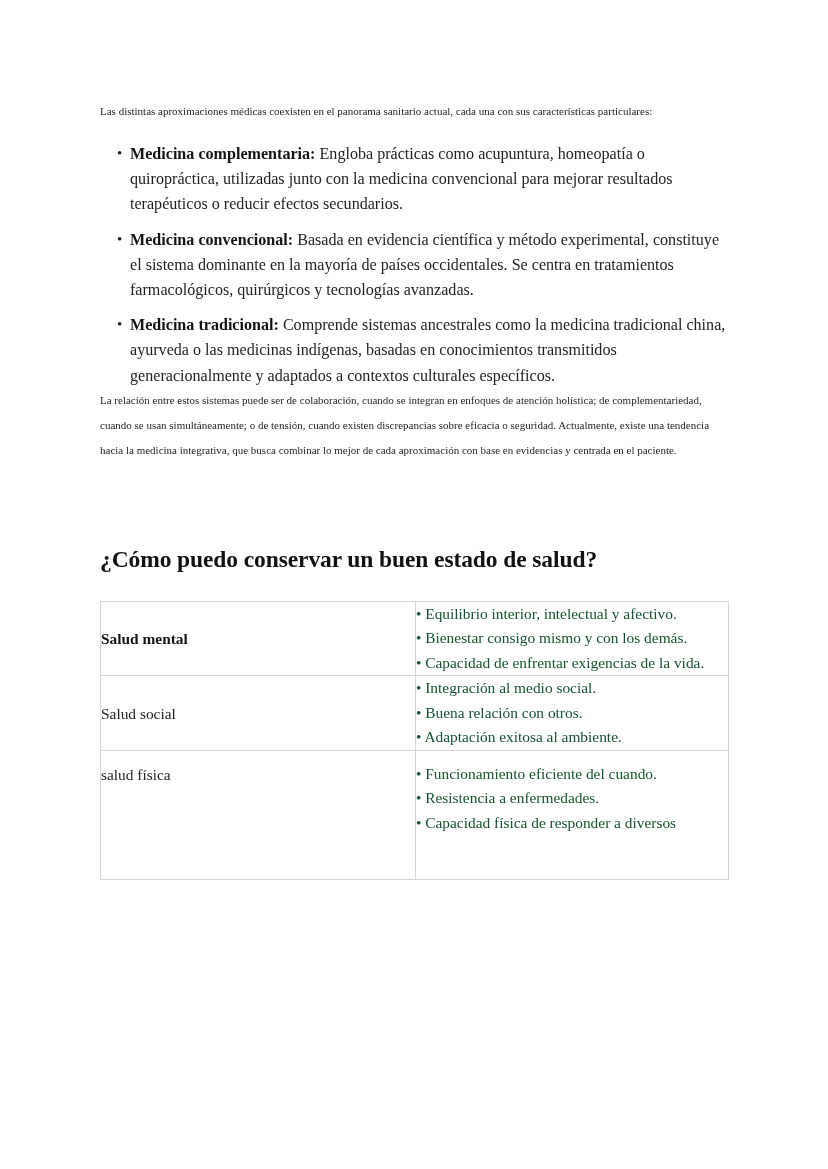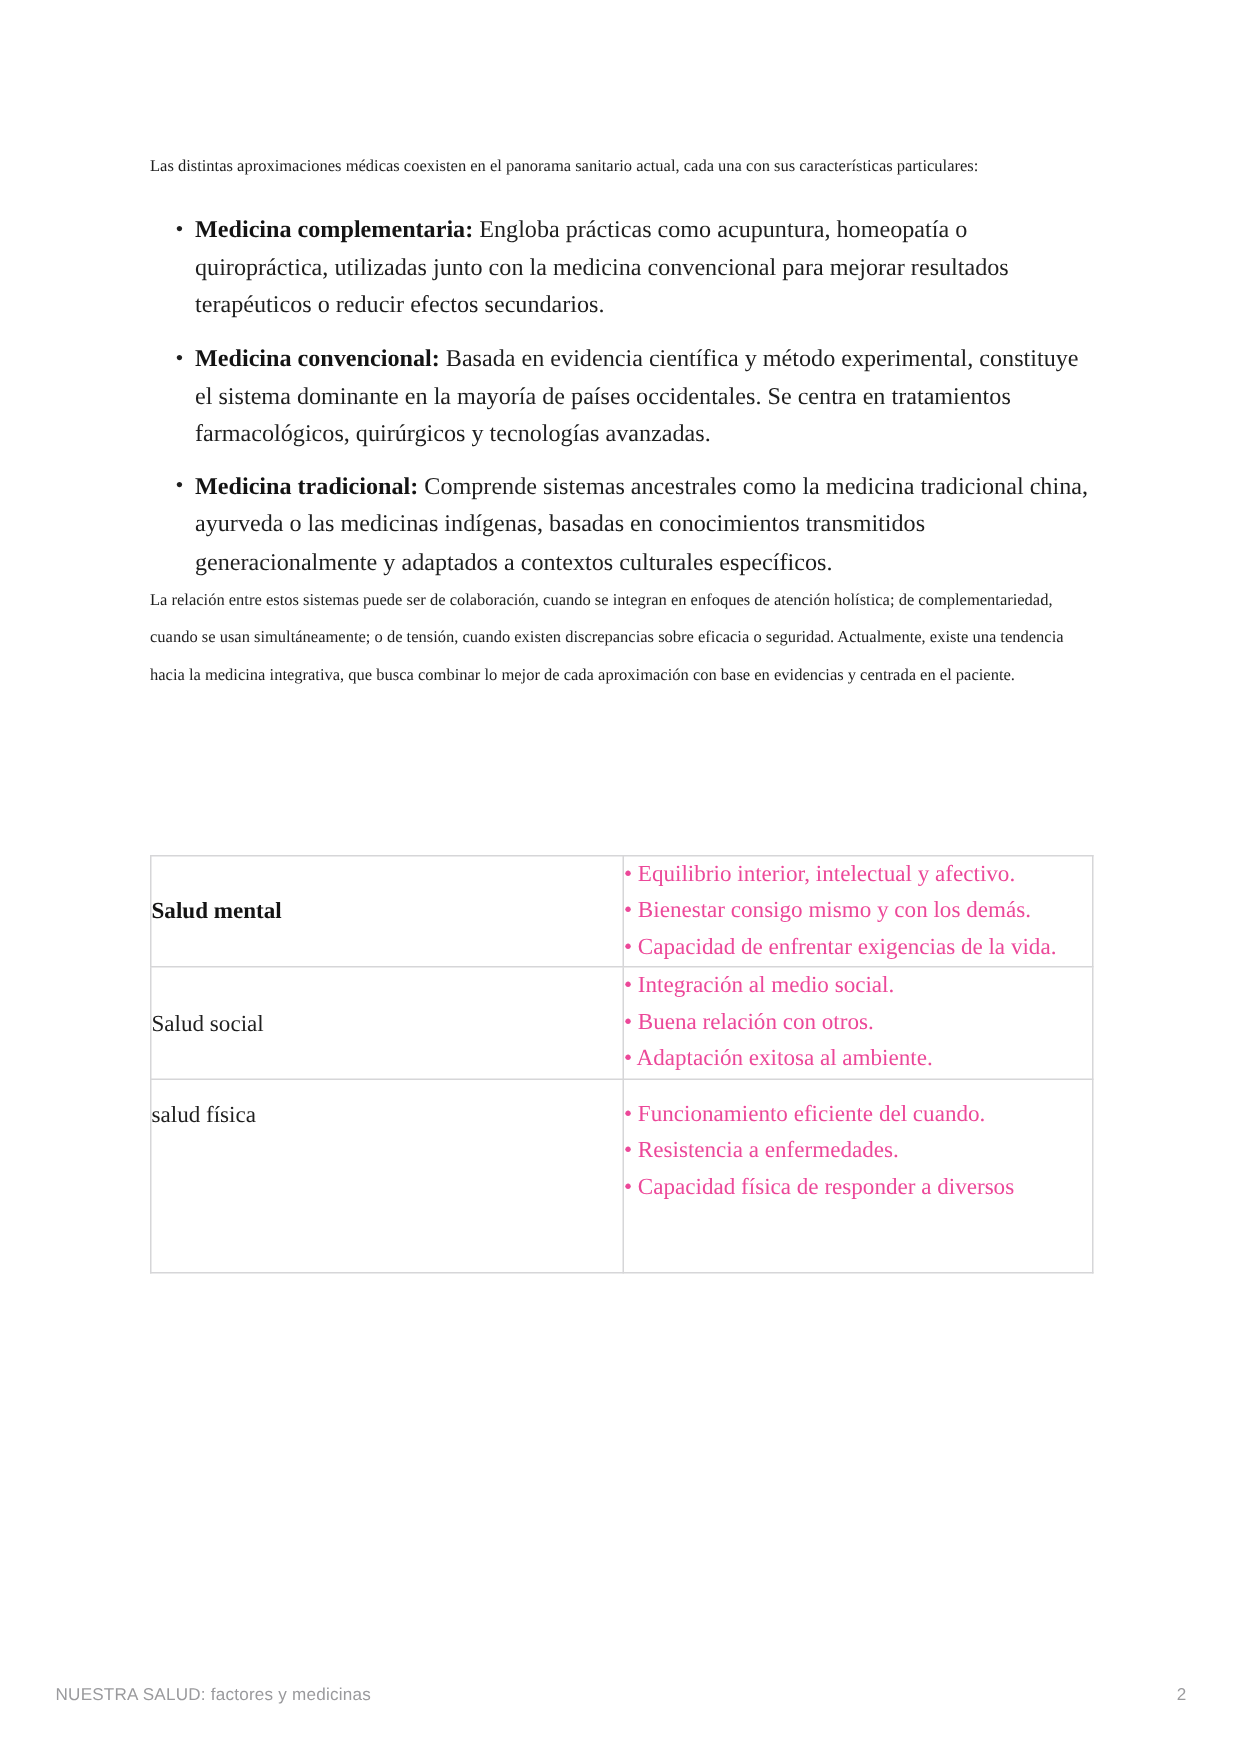--- a/index.html
+++ b/index.html
@@ -109,21 +109,21 @@
 
   .cell-label.is-bold { font-weight: bold; color: #141414; }
 
   .cell-items {
     padding: 11px 8px 12px 14px;
   }
 
   .cell-items .item {
     font-size: 15.4px;
     line-height: 24.5px;
-    color: #ec4899;
+    color: #14532d;
     white-space: nowrap;
   }
 
   
   .health-table tr.row-clipped .cell-label,
   .health-table tr.row-clipped .cell-items {
     padding-bottom: 44px;
   }
   .health-table tr.row-clipped .cell-label { padding-top: 12px; vertical-align: top; }
   .health-table tr.row-clipped .cell-items { padding-top: 11px; vertical-align: top; }
@@ -165,20 +165,21 @@
         </li>
         <li>
           <span class="term">Medicina tradicional:</span><span> Comprende sistemas ancestrales como la medicina tradicional china, ayurveda o las medicinas indígenas, basadas en conocimientos transmitidos generacionalmente y adaptados a contextos culturales específicos.</span>
         </li>
       </ul>
 
       <p class="body-text closing-para">La relación entre estos sistemas puede ser de colaboración, cuando se integran en enfoques de atención holística; de complementariedad, cuando se usan simultáneamente; o de tensión, cuando existen discrepancias sobre eficacia o seguridad. Actualmente, existe una tendencia hacia la medicina integrativa, que busca combinar lo mejor de cada aproximación con base en evidencias y centrada en el paciente.</p>
     </div>
 
     <div class="heading-2-wrap">
+      <h1 class="section-heading">¿Cómo puedo conservar un buen estado de salud?</h1>
 
 
       <table class="health-table">
         <colgroup>
           <col class="col-label">
           <col class="col-items">
         </colgroup>
         <tbody>
           <tr>
             <td class="cell-label is-bold">Salud mental</td>
@@ -203,17 +204,13 @@
               <div class="item">• Resistencia a enfermedades.</div>
               <div class="item">• Capacidad física de responder a diversos</div>
             </td>
           </tr>
         </tbody>
       </table>
     </div>
 
   </div>
 
-  <div class="page-footer">
-    <span class="footer-title">NUESTRA SALUD: factores y medicinas</span>
-    <span class="footer-page-number">2</span>
-  </div>
 </div>
 
 </body></html>

